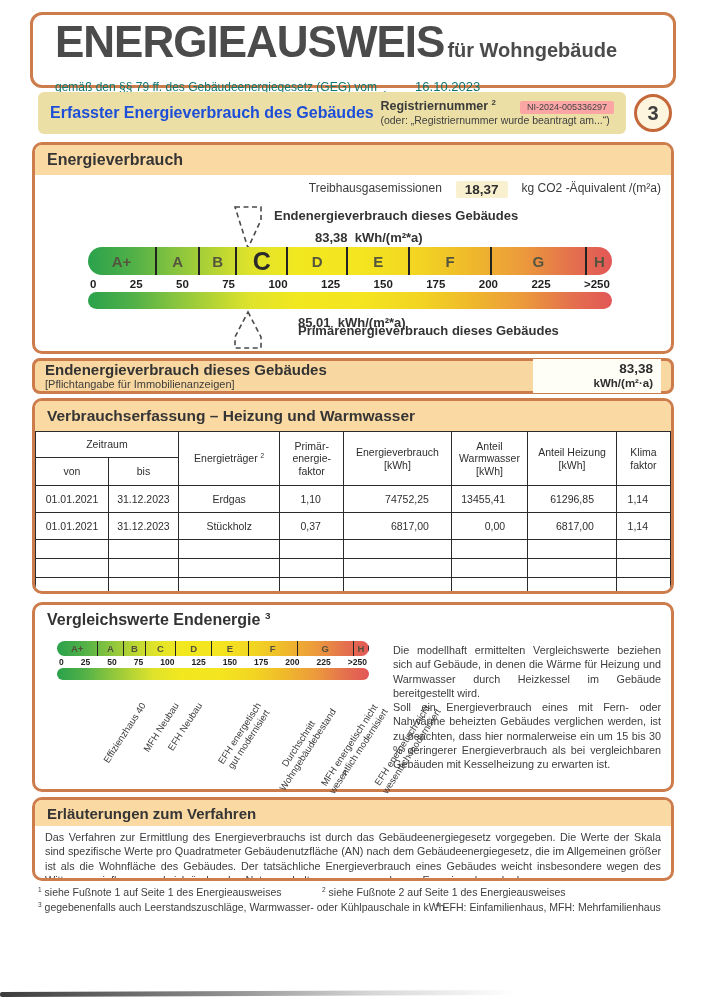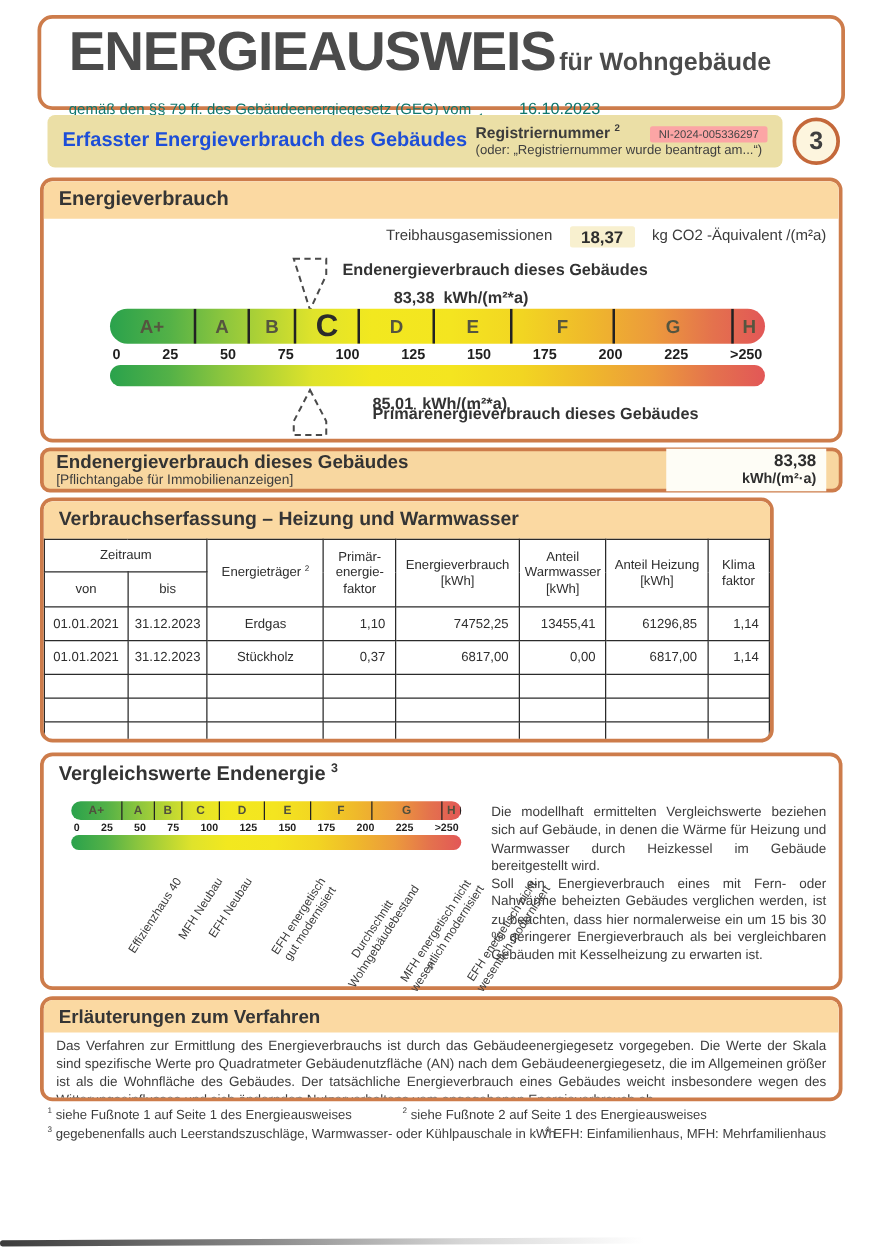--- a/index.html
+++ b/index.html
@@ -52,27 +52,27 @@
   
   #end-band{left:32px;top:358px;width:642px;height:36px;border-radius:8px;background:#f8d7a0;display:flex;align-items:center;padding:0 10px;}
   .eb-left{display:flex;flex-direction:column;line-height:1.15;}
   .eb-title{font-size:15px;font-weight:bold;color:#333;}
   .eb-sub{font-size:11px;color:#3d3d3d;}
   .eb-chip{margin-left:auto;width:112px;background:#fefdf6;padding:2px 8px;text-align:right;line-height:1.2;}
   .eb-value{font-size:13.5px;font-weight:bold;color:#2e2e2e;}
   .eb-unit{font-size:11.5px;font-weight:bold;color:#2e2e2e;}
 
   
-  #table-box{left:32px;top:398px;width:587px;height:196px;overflow:hidden;}
+  #table-box{left:32px;top:398px;width:642px;height:196px;overflow:hidden;}
   #table-box .band{font-size:15.5px;}
   table{width:100%;border-collapse:collapse;table-layout:fixed;}
   th,td{border:1.5px solid #2b2b2b;font-weight:normal;font-size:10.5px;color:#2e2e2e;padding:0 4px;box-sizing:border-box;}
   th{text-align:center;vertical-align:middle;line-height:1.2;}
   td.c{text-align:center;}
-  td.r{text-align:right;padding-right:8px;}
+  td.r{text-align:right;padding-right:22px;}
   tr.hr1{height:26px;} tr.hr2{height:28px;} tr.data{height:27px;} tr.empty{height:19px;}
 
   
   #compare-box{left:32px;top:602px;width:642px;height:190px;}
   .compare-title{position:absolute;left:12px;top:6px;font-size:16px;font-weight:bold;color:#333;}
   .small-scale{position:absolute;left:22px;top:36px;width:312px;}
   .sbar-letters{height:15px;border-radius:8px;overflow:hidden;display:flex;}
   .sletter{font-size:9.5px;font-weight:bold;color:#50503c;}
   .sticks{height:12px;display:flex;justify-content:space-between;align-items:center;padding:0 2px;font-size:8.5px;font-weight:bold;color:#1e1e1e;}
   .sbar-plain{height:12px;border-radius:6px;}

